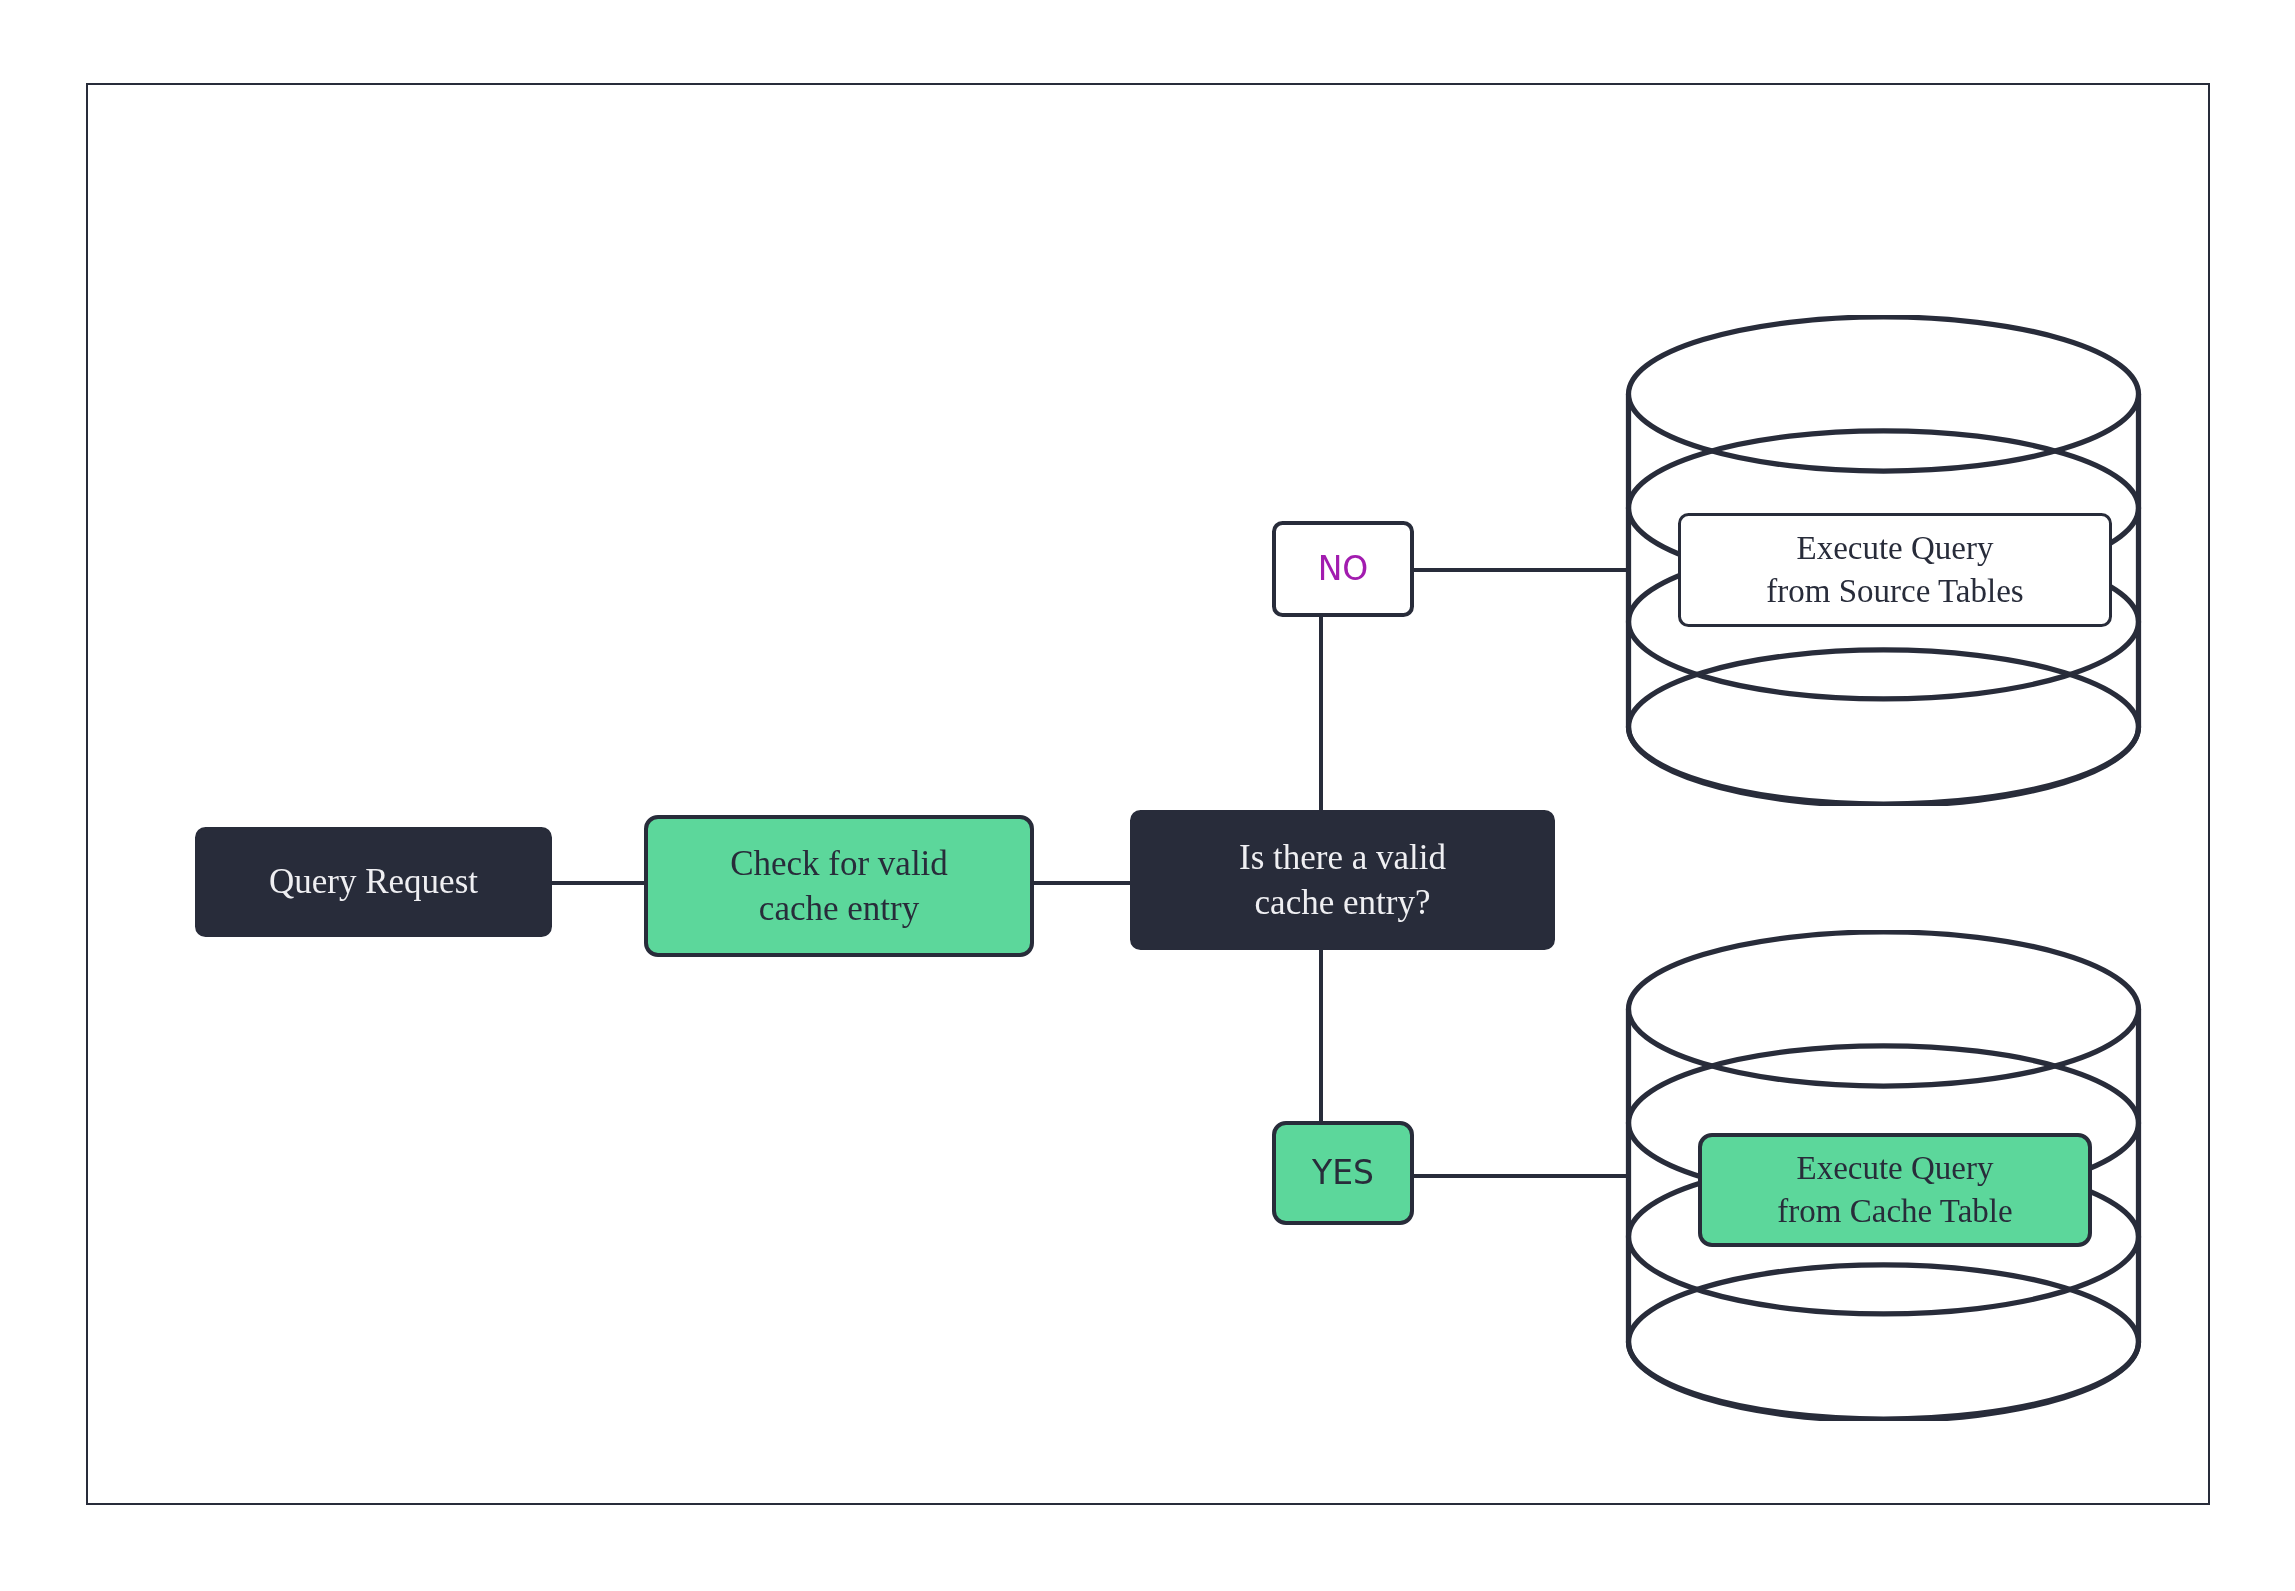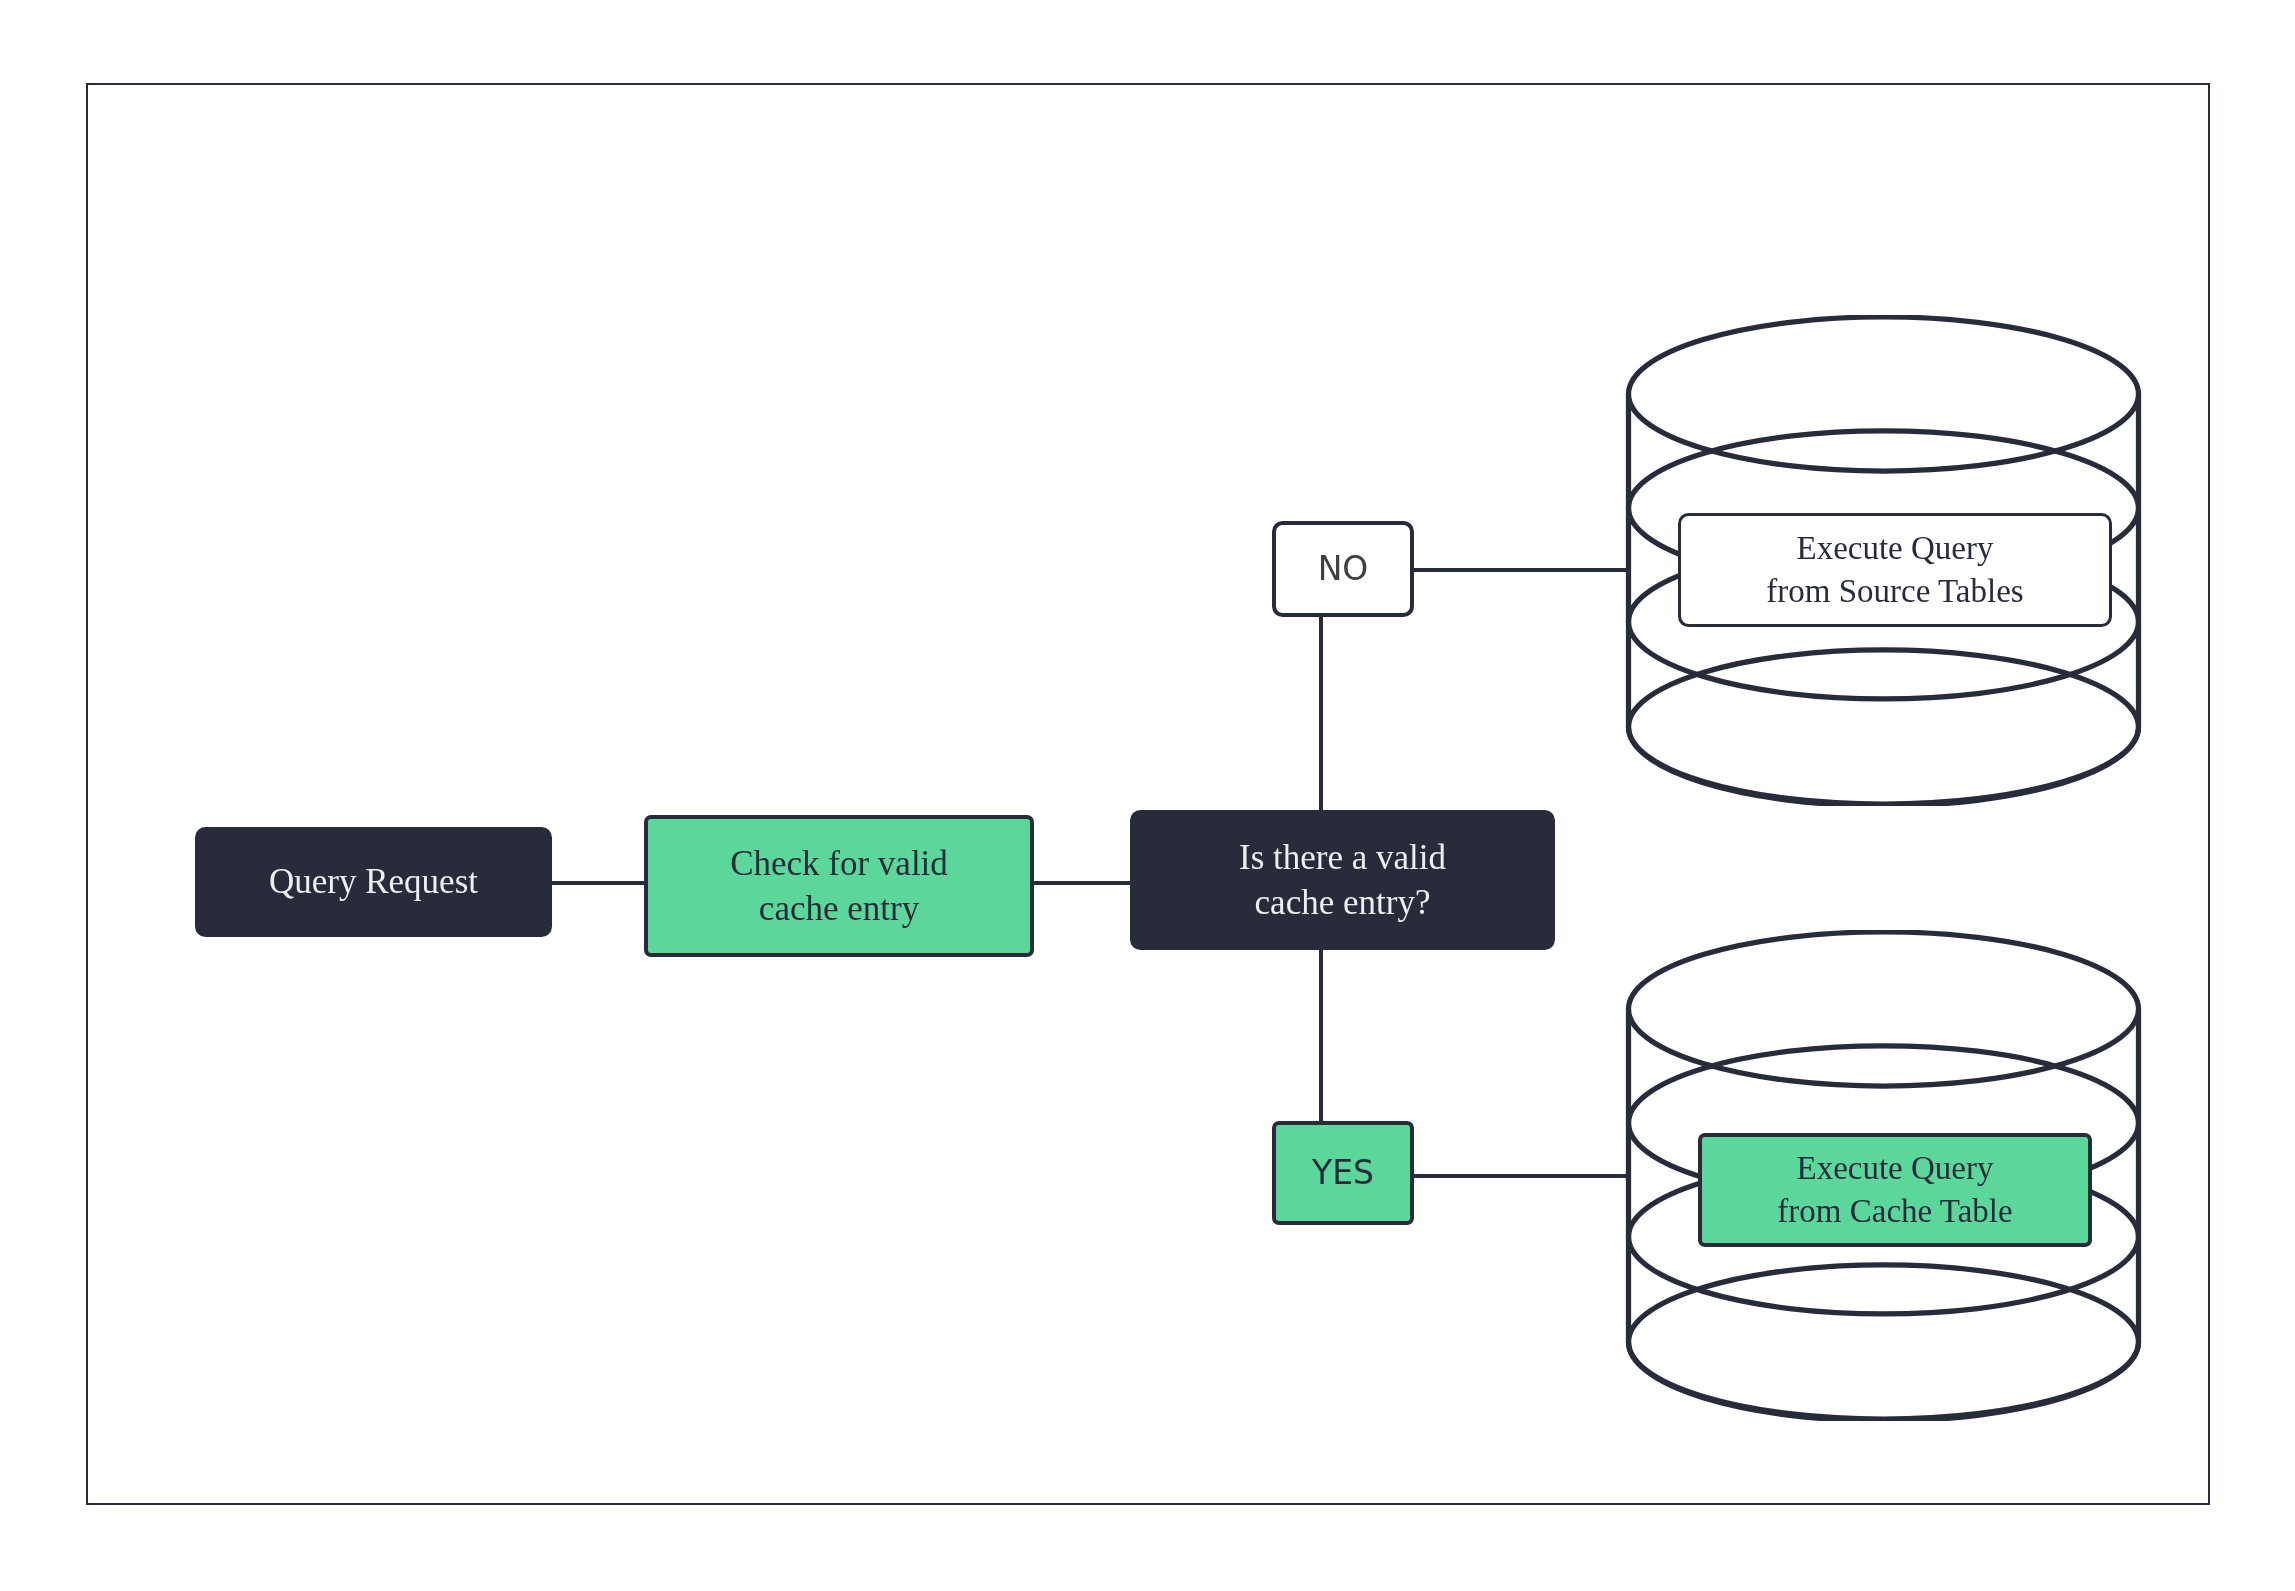--- a/index.html
+++ b/index.html
@@ -67,25 +67,25 @@
   .node.dark {
     background: #282C3A;
     color: #EFEFF2;
     border: 2.6px solid #282C3A;
     border-radius: 10.5px;
   }
   .node.green {
     background: #5CD79B;
     color: #282C3A;
     border: 4.4px solid #282C3A;
-    border-radius: 7px;
+    border-radius: 14px;
   }
   .node.white {
     background: #FFFFFF;
-    color: #404040;
+    color: #a21caf;
     border: 4.4px solid #282C3A;
     border-radius: 10.5px;
   }
   .node.plain-white {
     background: #FFFFFF;
     color: #282C3A;
     border: 3.5px solid #282C3A;
     border-radius: 10.5px;
   }
   

